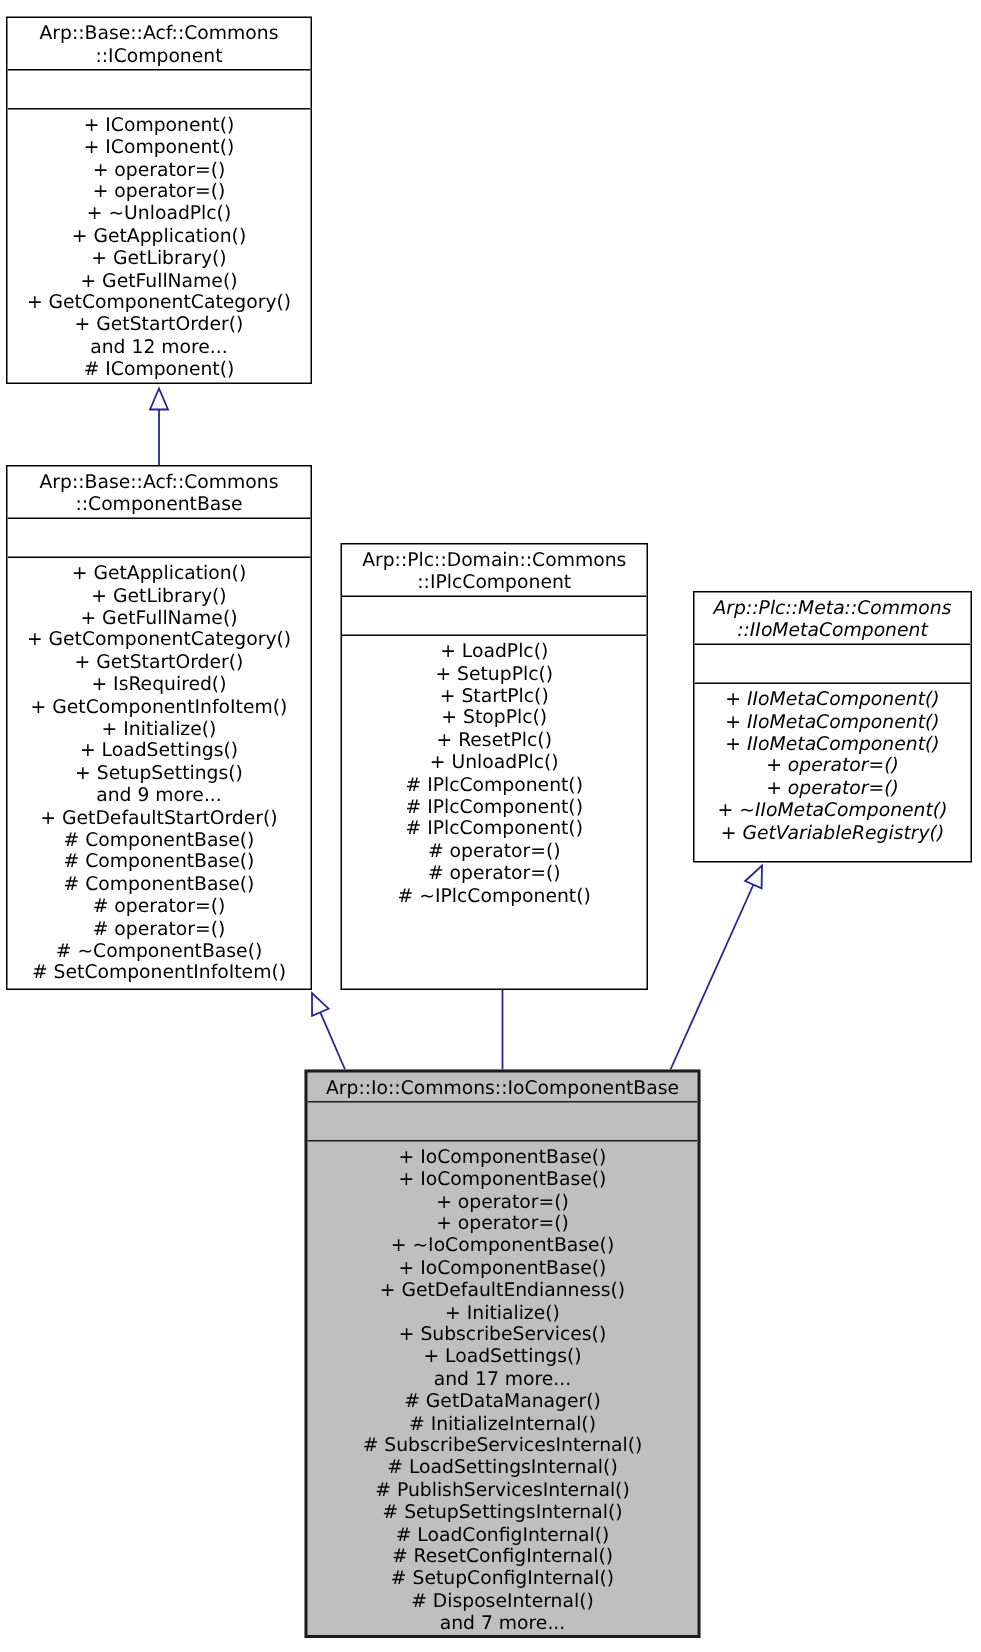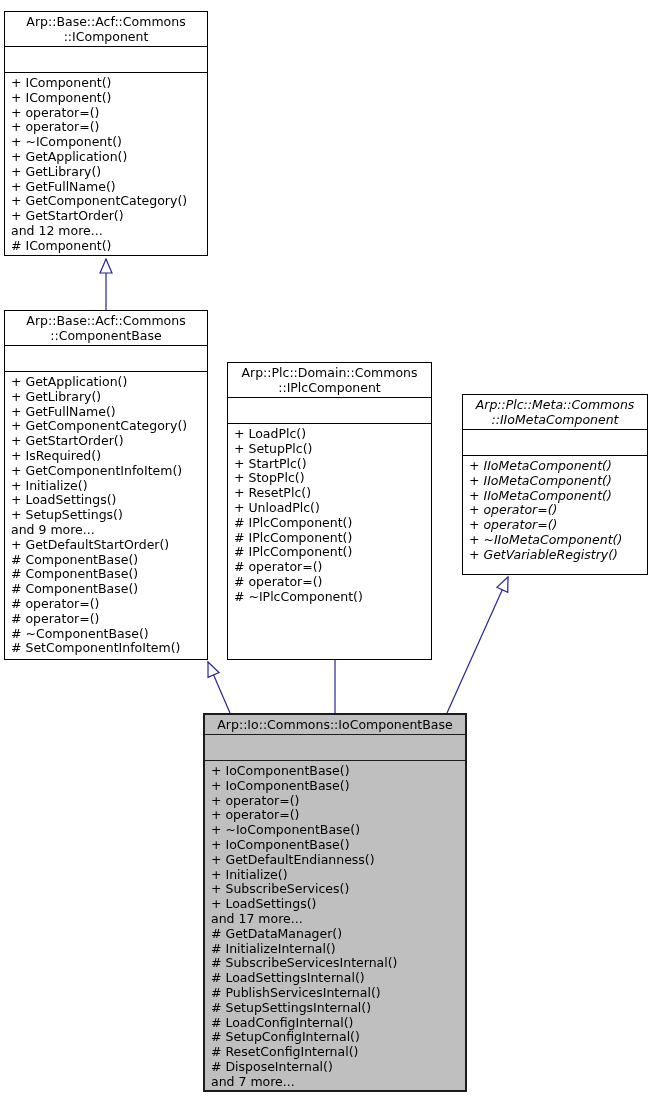--- a/index.html
+++ b/index.html
@@ -43,20 +43,21 @@
   }
   .uml-attrs {
     flex: 0 0 auto;
     height: 25px;
     border-bottom: 1px solid #000000;
   }
   .uml-members {
     flex: 1 1 auto;
     padding: 3px 6px 0 6px;
     overflow: hidden;
+    text-align: center;
   }
   .member-row {
     line-height: 14.8px;
     white-space: nowrap;
   }
   
   #box-icomponent       { left: 4px;   top: 11px;  width: 204px; height: 245px; }
   #box-componentbase    { left: 4px;   top: 310px; width: 204px; height: 350px; }
   #box-iplccomponent    { left: 227px; top: 362px; width: 205px; height: 298px; }
   #box-iiometacomponent { left: 462px; top: 394px; width: 186px; height: 181px; font-style: italic; }
@@ -87,21 +88,21 @@
 
   <div class="uml-class" id="box-icomponent">
     <div class="uml-title">Arp::Base::Acf::Commons
 ::IComponent</div>
     <div class="uml-attrs"></div>
     <div class="uml-members">
         <div class="member-row">+ IComponent()</div>
         <div class="member-row">+ IComponent()</div>
         <div class="member-row">+ operator=()</div>
         <div class="member-row">+ operator=()</div>
-        <div class="member-row">+ ~IComponent()</div>
+        <div class="member-row">+ ~UnloadPlc()</div>
         <div class="member-row">+ GetApplication()</div>
         <div class="member-row">+ GetLibrary()</div>
         <div class="member-row">+ GetFullName()</div>
         <div class="member-row">+ GetComponentCategory()</div>
         <div class="member-row">+ GetStartOrder()</div>
         <div class="member-row">and 12 more...</div>
         <div class="member-row"># IComponent()</div>
       </div>
   </div>
 
@@ -182,20 +183,20 @@
         <div class="member-row">+ SubscribeServices()</div>
         <div class="member-row">+ LoadSettings()</div>
         <div class="member-row">and 17 more...</div>
         <div class="member-row"># GetDataManager()</div>
         <div class="member-row"># InitializeInternal()</div>
         <div class="member-row"># SubscribeServicesInternal()</div>
         <div class="member-row"># LoadSettingsInternal()</div>
         <div class="member-row"># PublishServicesInternal()</div>
         <div class="member-row"># SetupSettingsInternal()</div>
         <div class="member-row"># LoadConfigInternal()</div>
+        <div class="member-row"># ResetConfigInternal()</div>
         <div class="member-row"># SetupConfigInternal()</div>
-        <div class="member-row"># ResetConfigInternal()</div>
         <div class="member-row"># DisposeInternal()</div>
         <div class="member-row">and 7 more...</div>
       </div>
   </div>
 
 </div>
 
 </body></html>

